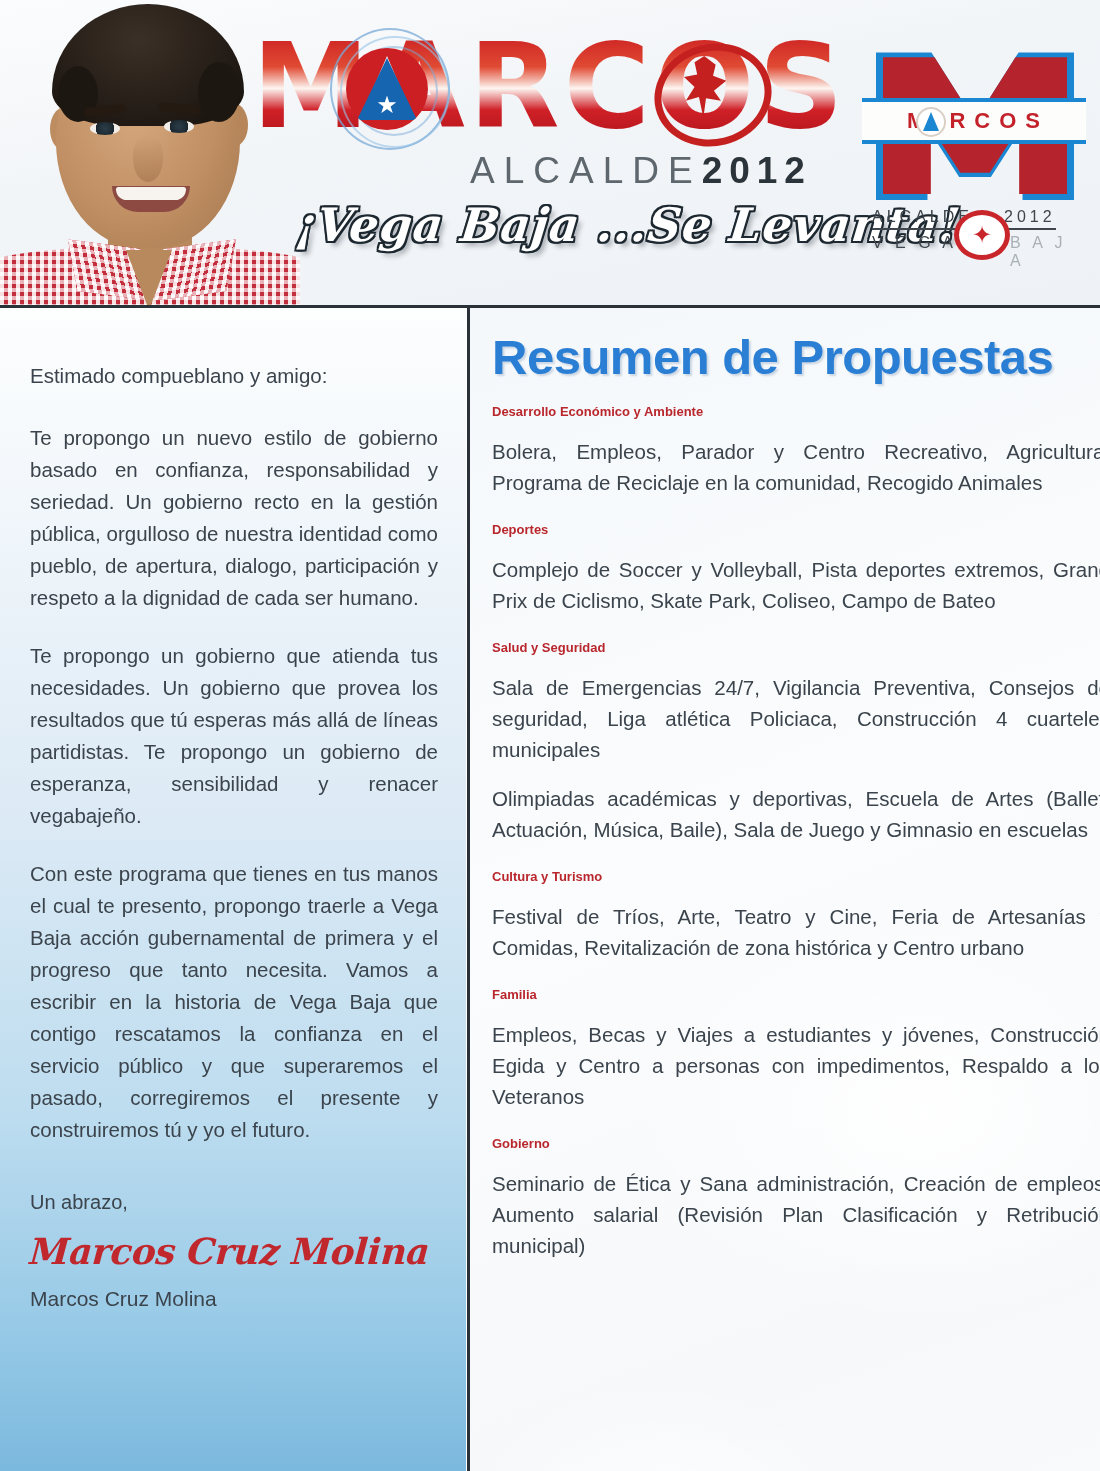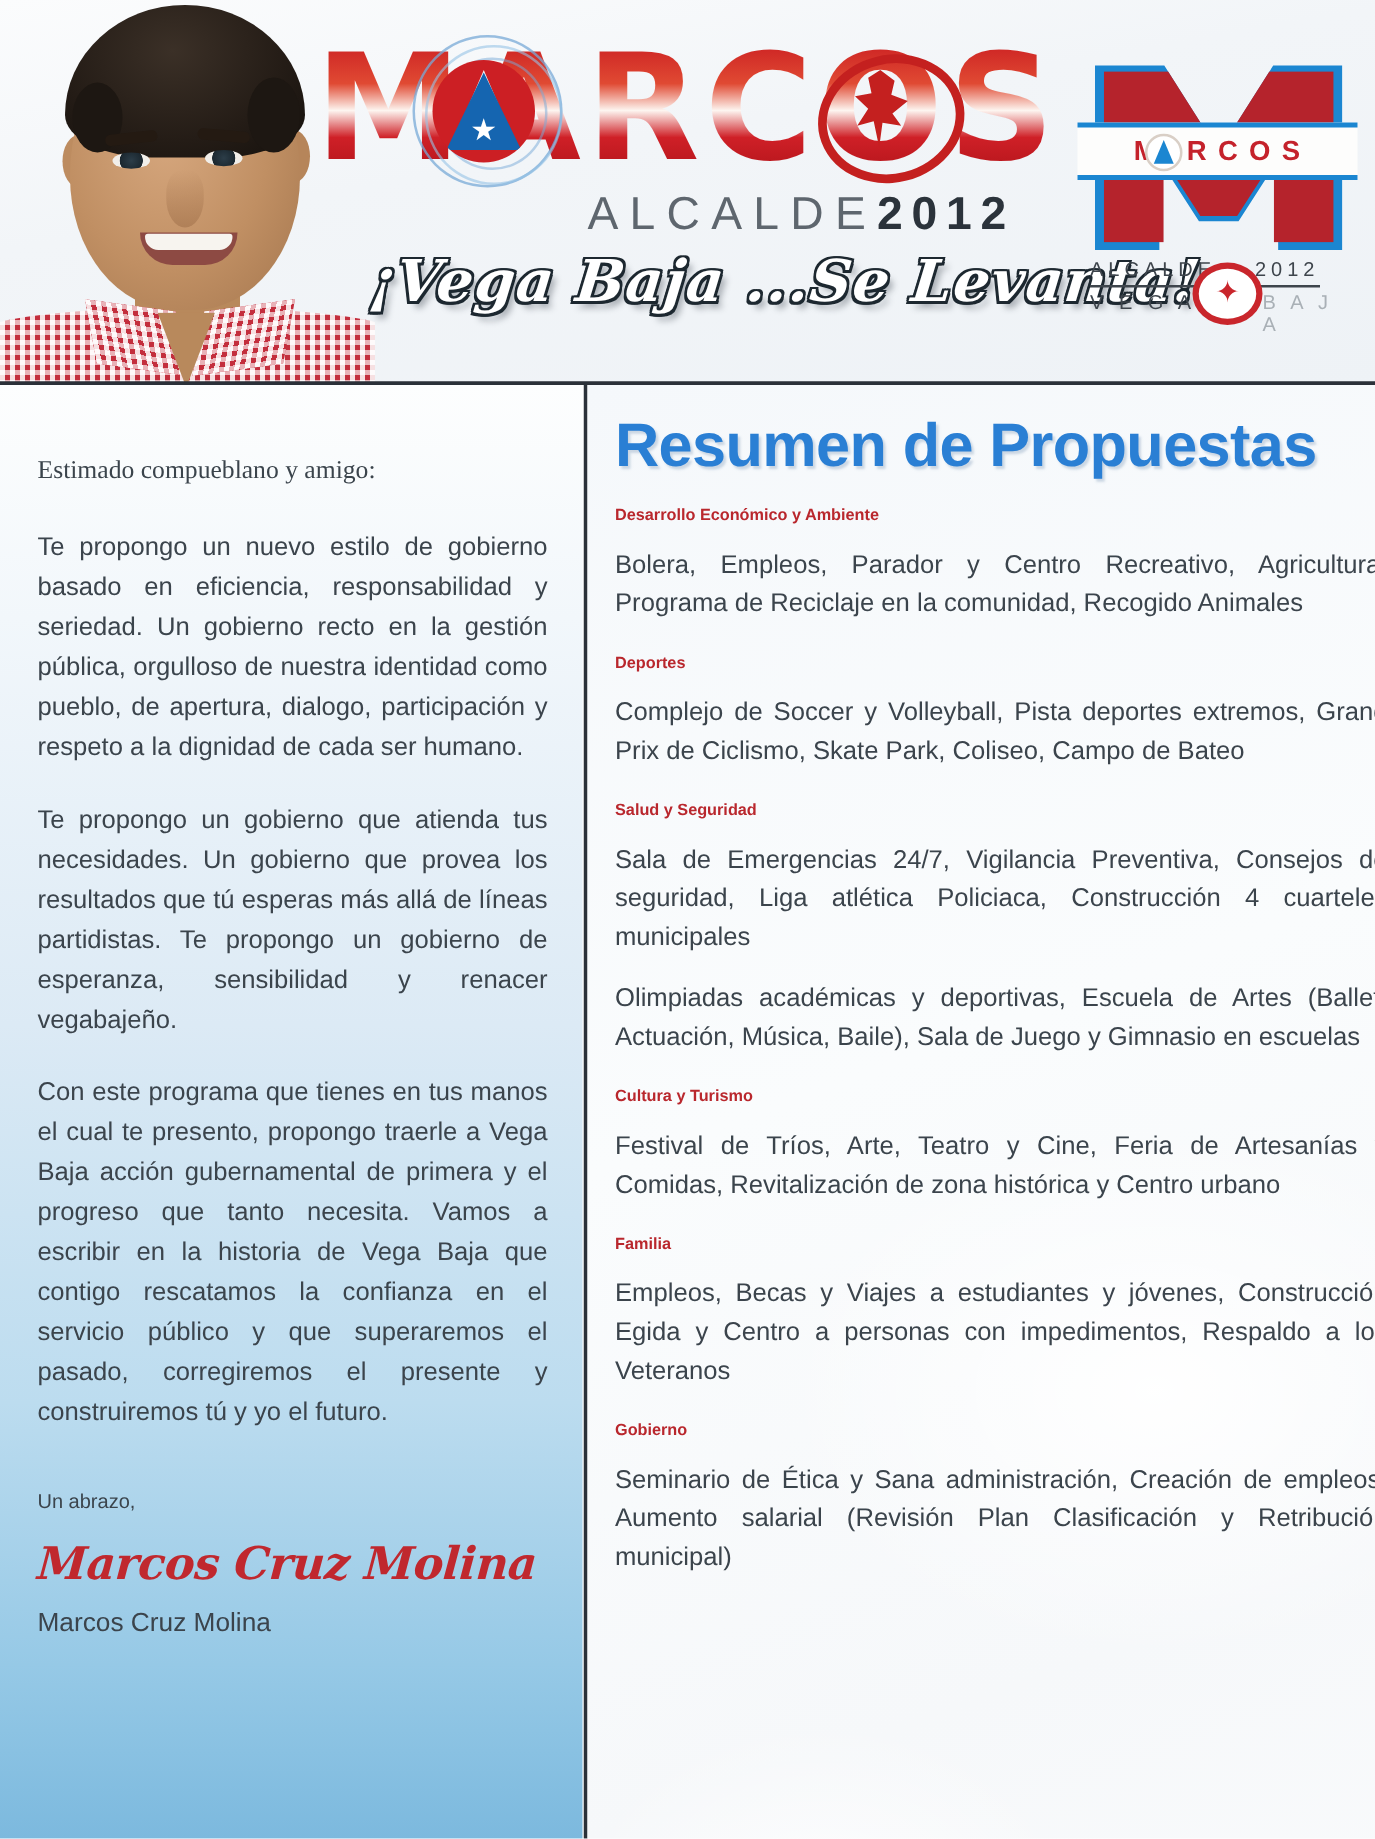--- a/index.html
+++ b/index.html
@@ -351,24 +351,24 @@
     padding: 52px 28px 0 30px;
   }
   .letter-p {
     font-family: "Liberation Sans", sans-serif;
     font-size: 20.5px;
     line-height: 32px;
     color: #3b444c;
     margin: 0 0 26px 0;
     text-align: justify;
   }
-  .letter-p.first { margin-bottom: 30px; text-align: left; font-family: Liberation Serif, serif; }
+  .letter-p.first { margin-bottom: 30px; text-align: left; }
   .letter-close {
     font-family: "Liberation Sans", sans-serif;
-    font-size: 16px;
+    font-size: 20px;
     line-height: 32px;
     color: #3b444c;
     margin: 40px 0 10px 0;
   }
   .signature {
     font-family: "DejaVu Serif", serif;
     font-style: italic;
     font-weight: bold;
     font-size: 36px;
     line-height: 46px;
@@ -510,21 +510,21 @@
           <span class="sstar">✦</span>
         </div>
       </div>
     </div>
   </div>
 
   <div class="header-rule"></div>
 
   <div class="left-col">
     <p class="letter-p first">Estimado compueblano y amigo:</p>
-    <p class="letter-p">Te propongo un nuevo estilo de gobierno basado en eficiencia, responsabilidad y seriedad.  Un gobierno recto en la gestión pública, orgulloso de nuestra identidad como pueblo, de apertura, dialogo, participación y respeto a la dignidad de cada ser humano.</p>
+    <p class="letter-p">Te propongo un nuevo estilo de gobierno basado en confianza, responsabilidad y seriedad.  Un gobierno recto en la gestión pública, orgulloso de nuestra identidad como pueblo, de apertura, dialogo, participación y respeto a la dignidad de cada ser humano.</p>
     <p class="letter-p">Te propongo un gobierno que atienda tus necesidades.  Un gobierno que provea los resultados que tú esperas más allá de líneas partidistas. Te propongo un gobierno de esperanza, sensibilidad y renacer vegabajeño.</p>
     <p class="letter-p">Con este programa que tienes en tus manos el cual te presento, propongo traerle a Vega Baja acción gubernamental de primera y el progreso que tanto necesita. Vamos a escribir en la historia de Vega Baja que contigo rescatamos la confianza en el servicio público y que superaremos el pasado, corregiremos el presente y construiremos tú y yo el futuro.</p>
     <p class="letter-close">Un abrazo,</p>
     <div class="signature">Marcos Cruz Molina</div>
     <div class="sig-name">Marcos Cruz Molina</div>
   </div>
 
   <div class="v-divider"></div>
 
   <div class="right-col">

